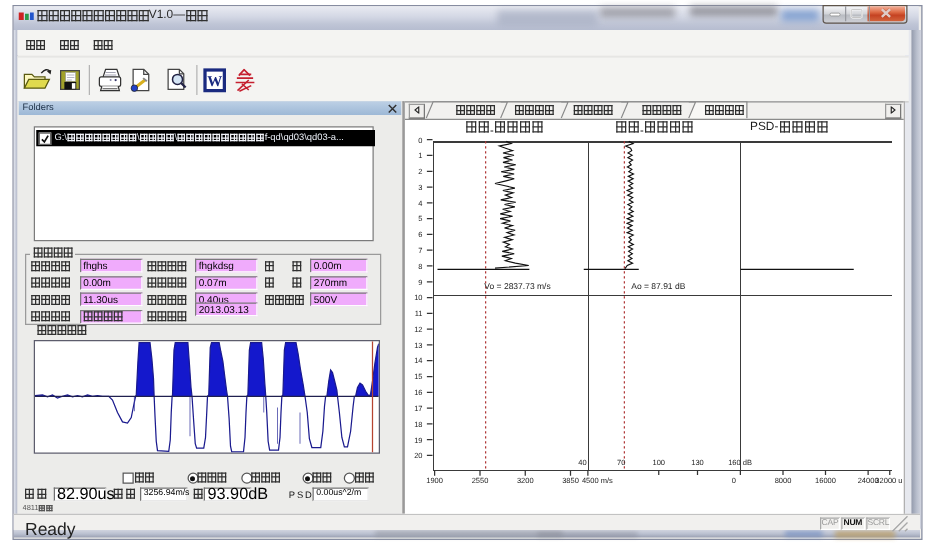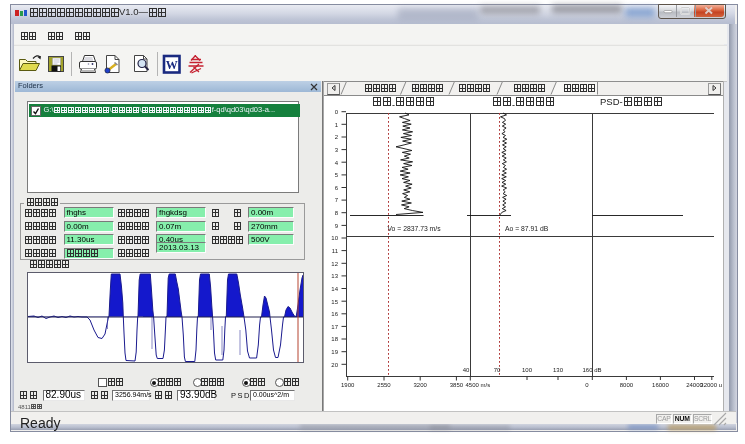--- a/index.html
+++ b/index.html
@@ -26,27 +26,27 @@
 
 #menu{left:14px;top:24px;width:713px;height:20px;background:#f4f4f2}
 #tbar{left:14px;top:45px;width:713px;height:35px;background:#f4f4f2;border-top:1px solid #e2e2e0;border-bottom:1px solid #c6c6c8}
 
 #lp{left:14px;top:81px;width:307.5px;height:330px;background:#ececea}
 #lph{left:15px;top:81px;width:306px;height:10.5px;background:linear-gradient(180deg,#bdd0e5,#9db8d6);color:#1b2e45;font-size:7.5px;line-height:10.5px}
 #sel .gs{margin-top:2.5px}
 #div1{left:321.5px;top:81px;width:1px;height:330px;background:#787878}
 #div2{left:323px;top:81px;width:1px;height:330px;background:#a8a8a8}
 #list{left:27px;top:101px;width:269.5px;height:89.5px;background:#fff;border:1px solid #7b7b7b}
-#sel{left:28.5px;top:104px;width:271px;height:12.5px;background:#15803d;color:#eef2fa;font-size:7.5px;line-height:12.5px;white-space:nowrap;overflow:hidden}
+#sel{left:28.5px;top:104px;width:271px;height:12.5px;background:#000000;color:#eef2fa;font-size:7.5px;line-height:12.5px;white-space:nowrap;overflow:hidden}
 
 #grp{left:19.5px;top:202.5px;width:283px;height:55.5px;border:1px solid #9a9a9a}
 #grpl{left:24px;top:198px;background:#ececea;padding:0 2px}
 .lb{position:absolute;height:9px}
-.inp{position:absolute;height:9px;background:#86efac;border-top:1px solid #7a7a7a;border-left:1px solid #7a7a7a;border-bottom:1px solid #fdfdfd;border-right:1px solid #fdfdfd;font-size:8px;line-height:9px;padding-left:2px;color:#000;white-space:nowrap}
-.winp{position:absolute;height:8.5px;background:#fff;border-top:1px solid #707070;border-left:1px solid #707070;border-bottom:1px solid #e8e8e8;border-right:1px solid #e8e8e8;font-size:10px;line-height:8.5px;padding-left:2px;color:#000;white-space:nowrap}
+.inp{position:absolute;height:9px;background:#f0abfc;border-top:1px solid #7a7a7a;border-left:1px solid #7a7a7a;border-bottom:1px solid #fdfdfd;border-right:1px solid #fdfdfd;font-size:8px;line-height:9px;padding-left:2px;color:#000;white-space:nowrap}
+.winp{position:absolute;height:8.5px;background:#fff;border-top:1px solid #707070;border-left:1px solid #707070;border-bottom:1px solid #e8e8e8;border-right:1px solid #e8e8e8;font-size:13px;line-height:8.5px;padding-left:2px;color:#000;white-space:nowrap}
 
 #wav{left:27px;top:272px;width:275px;height:89px;background:#fff;border:1px solid #5c5c6c}
 
 #sb{left:11px;top:411px;width:725px;height:12px;background:#f1f0ee;border-top:1px solid #c2c2c2}
 .led{position:absolute;top:413.5px;height:8px;border:1px solid #a8a8a8;border-bottom-color:#fff;border-right-color:#fff;font-size:6.8px;letter-spacing:-.2px;line-height:8.5px;text-align:center;color:#9a9a9a;background:#f1f0ee}
 
 #rp{left:324px;top:81px;width:398.5px;height:330px;background:#fff}
 #tstrip{left:324px;top:81px;width:398.5px;height:14px;background:#f1f0ee;border-top:1px solid #8e8e8e}
 .abtn{position:absolute;width:11px;height:10px;background:#f0efed;border:1px solid #9a9a9a;border-bottom-color:#555;border-right-color:#777;font-size:7px;text-align:center;line-height:10px;color:#222}
 #rpr{left:722.5px;top:81px;width:1px;height:330px;background:#b0b0b0}
@@ -202,21 +202,21 @@
 <div class="a" style="left:241.5px;top:378px;width:7px;height:7px;background:#fff;border:1px solid #555;border-radius:50%"></div>
 <div class="a" style="left:244px;top:380.5px;width:4px;height:4px;background:#111;border-radius:50%"></div>
 <div class="lb" style="left:249.5px;top:377.5px"><span class="g"></span><span class="g"></span></div>
 <div class="a" style="left:275px;top:378px;width:7px;height:7px;background:#fff;border:1px solid #555;border-radius:50%"></div>
 <div class="lb" style="left:283px;top:377.5px"><span class="g"></span><span class="g"></span></div>
 <div class="lb" style="left:19px;top:391px;width:18px"><span class="g"></span><span class="g" style="margin-left:3px"></span></div>
 <div class="winp" style="left:42.5px;top:390px;width:38.5px">82.90us</div>
 <div class="lb" style="left:90px;top:391px;width:18px"><span class="g"></span><span class="g" style="margin-left:3px"></span></div>
 <div class="winp" style="left:112px;top:390px;width:34px;font-size:7px">3256.94m/s</div>
 <div class="lb" style="left:154px;top:391px;width:18px"><span class="g"></span><span class="g" style="margin-left:3px"></span></div>
-<div class="winp" style="left:177px;top:390px;width:33.5px">93.90dB</div>
+<div class="winp" style="left:163px;top:390px;width:33.5px">93.90dB</div>
 <div class="a" style="left:231px;top:391px;font-size:7.5px;color:#111;letter-spacing:1.5px">PSD</div>
 <div class="winp" style="left:250px;top:390px;width:41px;font-size:7px">0.00us^2/m</div>
 <div class="a" style="left:18px;top:404px;width:40px;height:6px;overflow:hidden;font-size:6px;color:#555">4811<span class="gs" style="--c:#555;width:5px;height:5px"></span><span class="gs" style="--c:#555;width:5px;height:5px"></span></div>
 </div>
 
 <div class="a" id="sb"></div>
 <div class="a" style="left:20px;top:414.5px;font-size:14px;color:#222">Ready</div>
 <div class="led" style="left:656px;width:14px">CAP</div>
 <div class="led" style="left:673px;width:16.5px;color:#111;font-weight:bold">NUM</div>
 <div class="led" style="left:693px;width:16.5px">SCRL</div>

